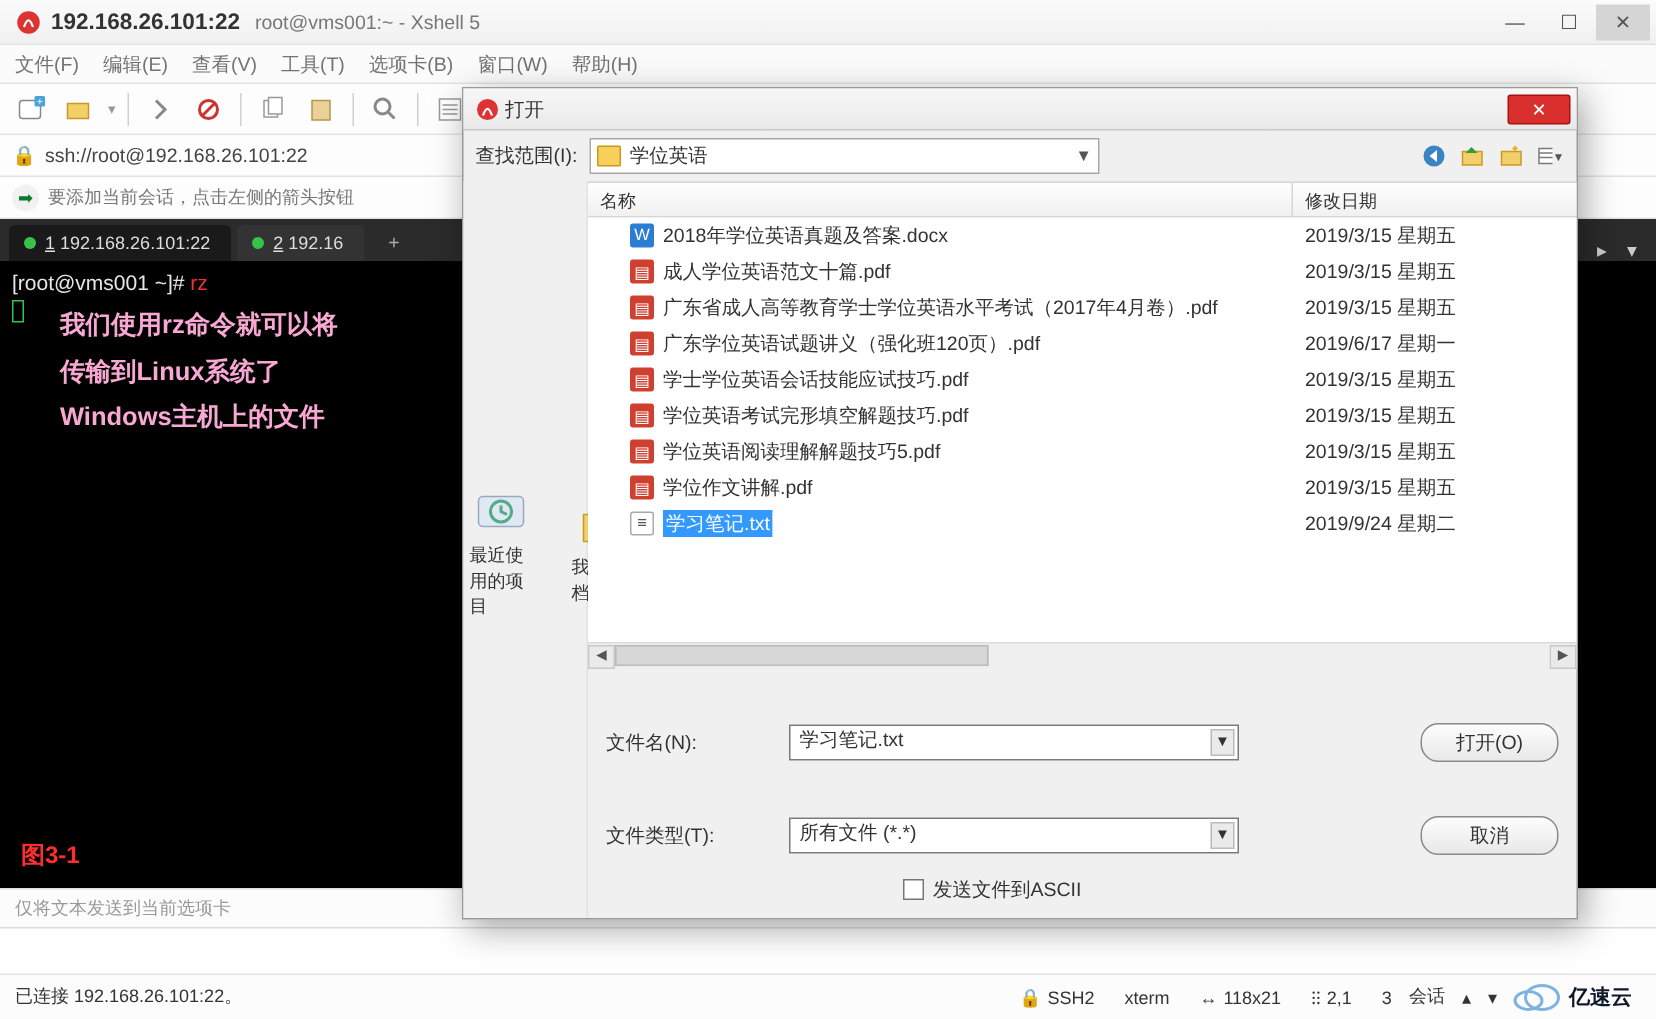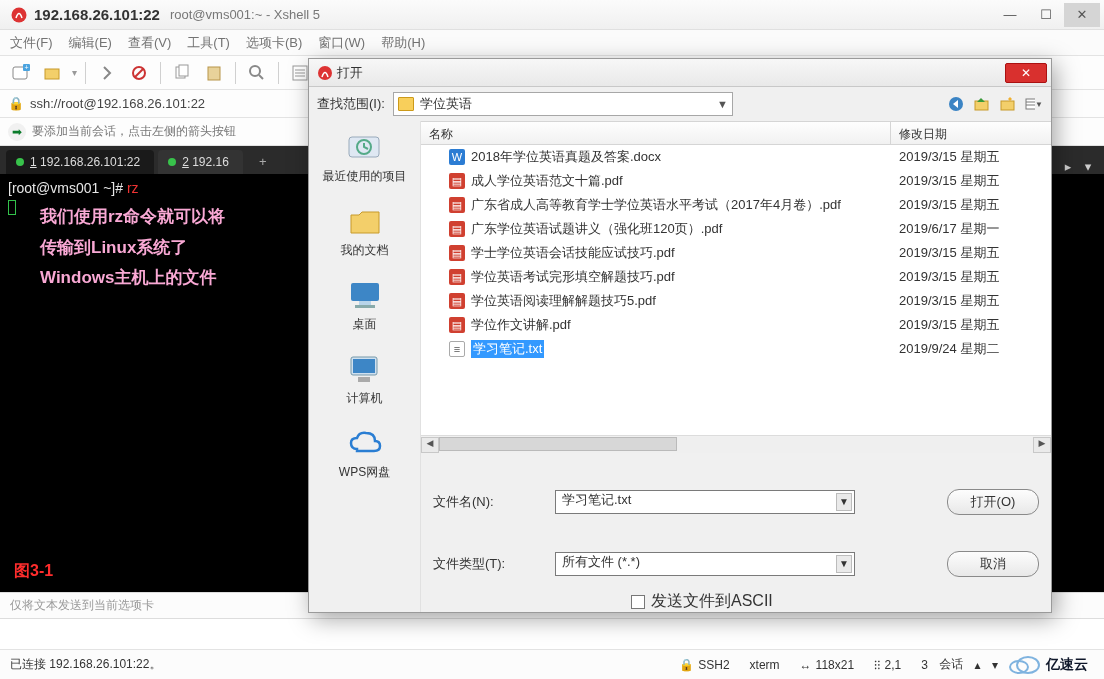--- a/index.html
+++ b/index.html
@@ -61,21 +61,21 @@
 
   .dlg-lookin { height:34px; display:flex; align-items:center; padding:4px 8px; gap:8px; }
   .dlg-lookin .lbl { font-size:13px; color:#333; }
   .dlg-lookin .combo { flex:1; max-width:340px; height:24px; border:1px solid #a7a7a7; background:#fff; display:flex; align-items:center; padding:0 4px; gap:6px; font-size:13px; cursor:pointer; }
   .dlg-lookin .folder { width:16px; height:14px; background:#f8cf5b; border:1px solid #cc9a1a; border-radius:1px; }
   .dlg-lookin .combo .ar { margin-left:auto; color:#555; font-size:11px; }
   .dlg-tbicons { display:flex; gap:8px; margin-left:auto; }
   .dlg-tbicons .ic { width:18px; height:18px; display:flex; align-items:center; justify-content:center; font-size:14px; cursor:pointer; }
 
   .dlg-body { flex:1; display:flex; }
-  .places { width:112px; background:#f0f0f0; display:flex; flex-direction:column; align-items:center; gap:6px; padding-top:2px; border-right:1px solid #e1e1e1; }
+  .places { width:83px; background:#f0f0f0; display:flex; align-items:center; gap:16px; padding-top:2px; border-right:1px solid #e1e1e1; }
   .place { display:flex; flex-direction:column; align-items:center; gap:3px; padding:6px 4px; cursor:pointer; font-size:12px; color:#333; width:100%; }
   .place .pic { width:44px; height:36px; display:flex; align-items:center; justify-content:center; }
 
   .filepane { flex:1; display:flex; flex-direction:column; }
   .colhdr { height:24px; background:linear-gradient(#fefefe,#f1f1f1); border-bottom:1px solid #d5d5d5; border-top:1px solid #d5d5d5; display:flex; font-size:12px; color:#333;justify-content:center; }
   .colhdr .c1 { width:470px; padding:4px 8px; border-right:1px solid #d5d5d5; }
   .colhdr .c2 { flex:1; padding:4px 8px; }
 
   .filelist { flex:1; background:#fff; overflow:hidden; position:relative; }
   .row { display:flex; height:24px; align-items:center; font-size:13px; cursor:pointer; }
@@ -91,21 +91,21 @@
   .hscroll .btn { width:18px; height:16px; background:#eaeaea; border:1px solid #c8c8c8; text-align:center; font-size:9px; color:#555; cursor:pointer; }
   .hscroll .track { flex:1; height:16px; background:#efefef; position:relative; }
   .hscroll .thumb { position:absolute; left:0; top:0; height:14px; width:40%; background:#d7d7d7; border:1px solid #bababa; }
 
   .formrow { display:flex; align-items:center; padding:5px 12px 0 12px; gap:10px;margin-top:31px; }
   .formrow .flbl { width:112px; font-size:13px; }
   .formrow .finput { width:300px; height:24px; border:1px solid #7a7a7a; background:#fff; padding:0 20px 0 6px; font-size:13px; position:relative; cursor:pointer; }
   .formrow .finput .dd { position:absolute; right:2px; top:2px; width:16px; height:18px; background:#eaeaea; border:1px solid #bcbcbc; text-align:center; font-size:10px; line-height:16px; color:#333; }
   .dlgbtn { margin-left:auto; width:92px; height:26px; background:linear-gradient(#fdfdfd,#e8e8e8); border:1px solid #8a8a8a; border-radius:12px; font-size:13px; cursor:pointer; display:flex; align-items:center; justify-content:center; }
 
-  .asciirow { padding:14px 12px 0 210px; display:flex; align-items:center; gap:6px; font-size:16px; }
+  .asciirow { padding:14px 12px 10px 210px; display:flex; align-items:center; gap:6px; font-size:13px; }
   .asciirow .chk { width:14px; height:14px; border:1px solid #777; background:#fff; cursor:pointer; }
 
   
   svg { display:block; }
 </style>
 </head>
 <body>
 
 <div class="titlebar">
   <svg class="app-icon" viewBox="0 0 24 24">

